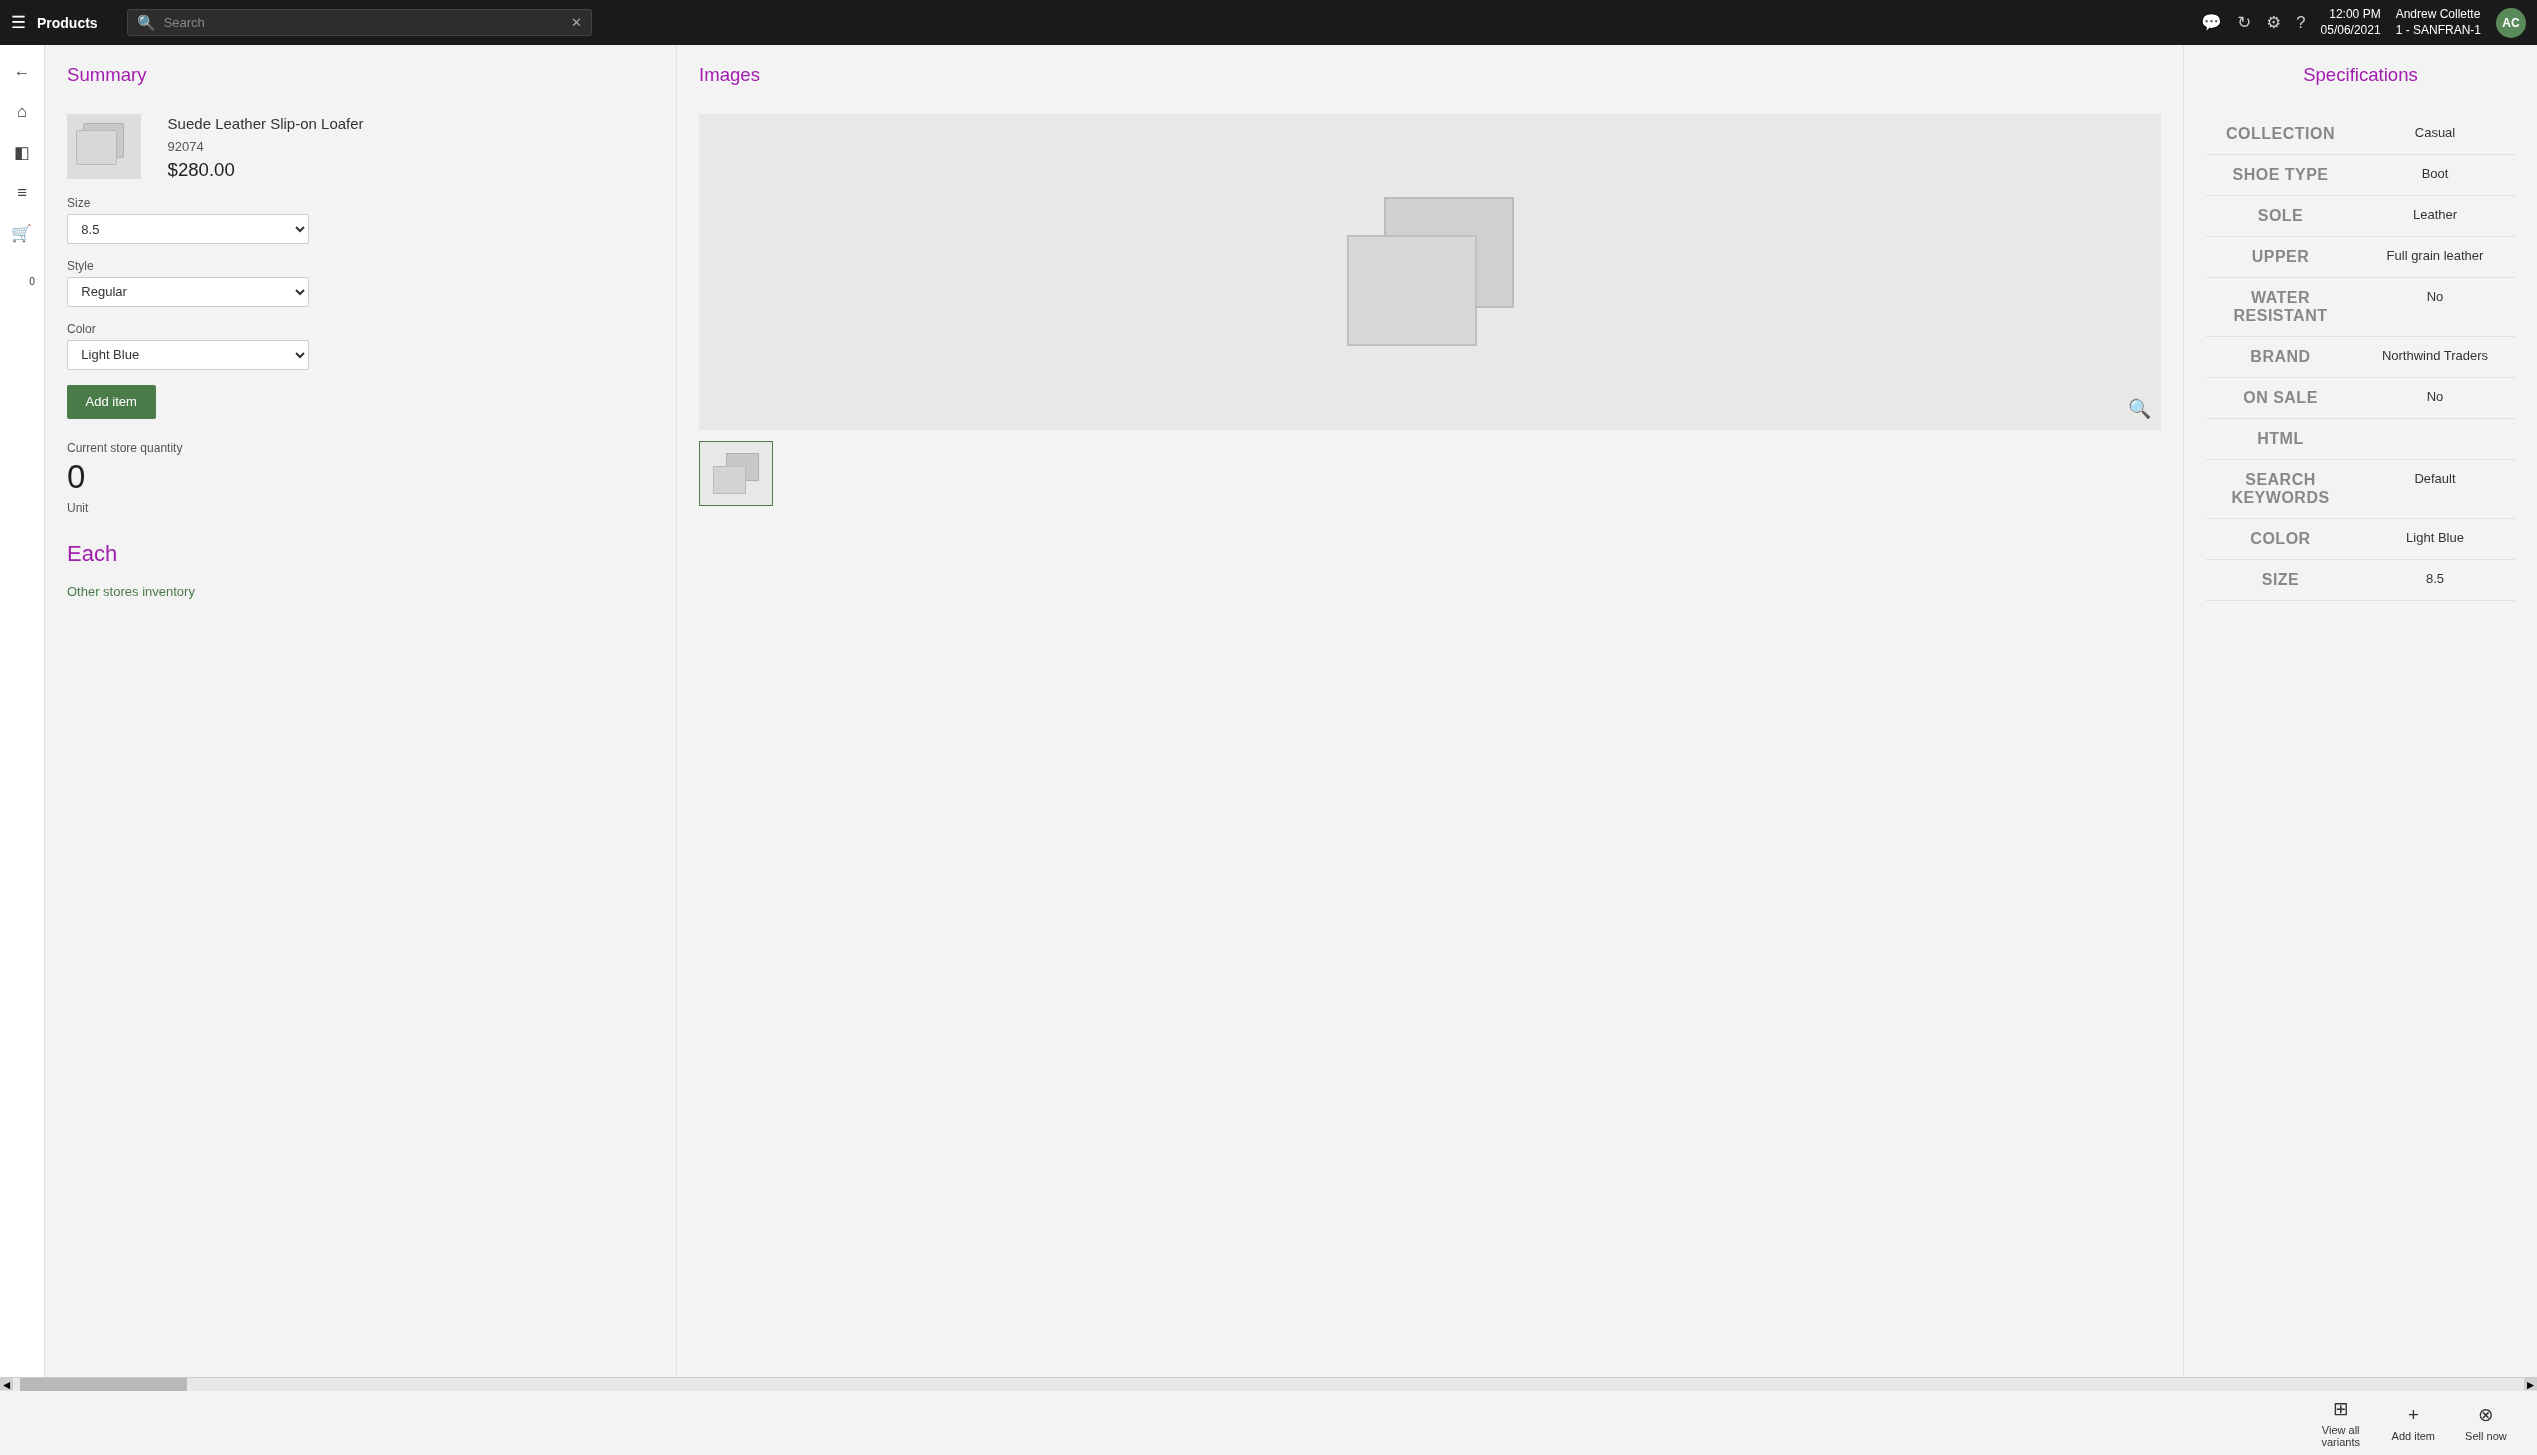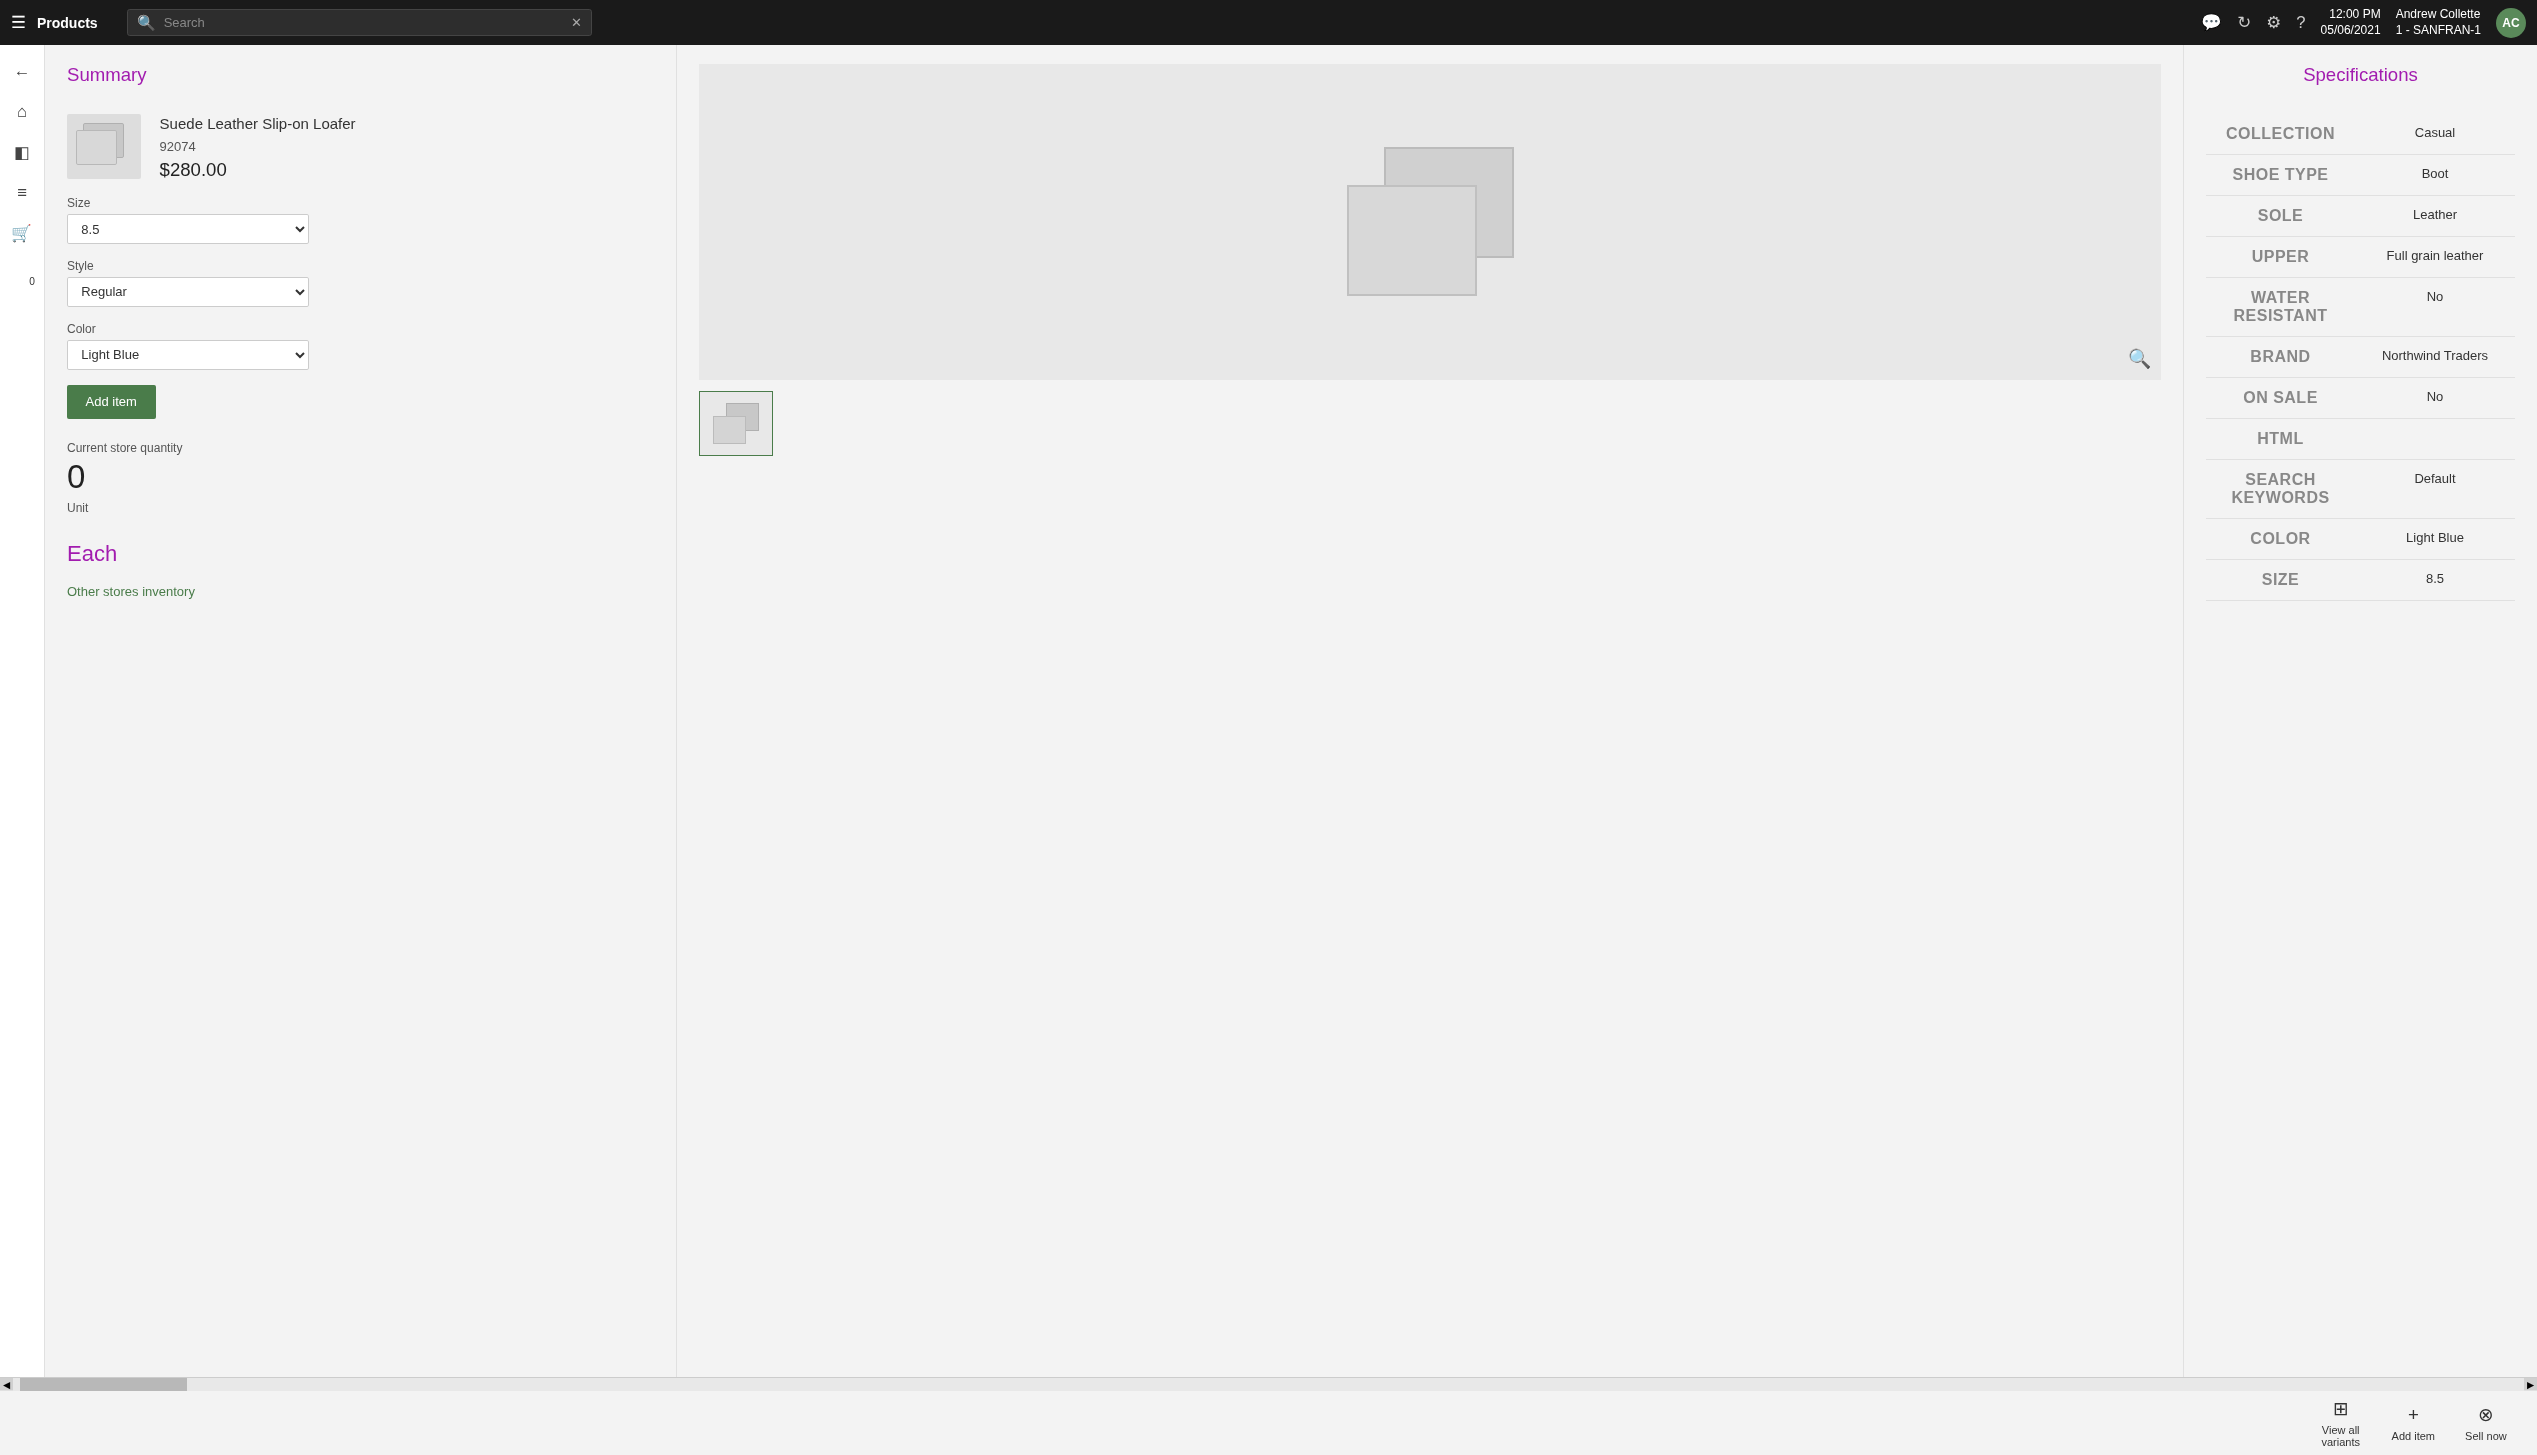--- a/index.html
+++ b/index.html
@@ -154,21 +154,21 @@
     .image-icon-front {
       position: absolute;
       top: 7.4px;
       left: 0;
       width: 41px;
       height: 35px;
       background: #d8d8d8;
       border: 1.9px solid #b8b8b8;
       border-radius: 1.9px;
     }
-    .product-info { display: flex; flex-direction: column; gap: 5.6px; }
+    .product-info { display: flex; flex-direction: column; gap: 5.6px; margin-left: 8px; }
     .product-name { font-size: 15px; font-weight: 400; color: #333; line-height: 1.3; }
     .product-sku { font-size: 13px; color: #555; }
     .product-price { font-size: 18.6px; color: #222; font-weight: 400; }
 
     .form-section { margin-bottom: 15px; }
     .form-label { font-size: 12px; color: #555; margin-bottom: 3.7px; display: block; }
     .form-select {
       width: 242px;
       padding: 5.6px 9.3px;
       border: 0.9px solid #ccc;
@@ -452,20 +452,21 @@
         <div class="quantity-value">0</div>
       </div>
 
       <div class="unit-label">Unit</div>
       <div class="unit-value">Each</div>
 
       <a class="other-stores-link">Other stores inventory</a>
     </div>
 
     <div class="images-panel">
+      <div class="section-title">Images</div>
       <div class="main-image-area">
         <div class="main-image-stack">
           <div class="main-img-back"></div>
           <div class="main-img-front"></div>
         </div>
         <span class="zoom-icon">🔍</span>
       </div>
       <div class="thumbnail-strip">
         <div class="thumbnail">
           <div class="thumb-icon">

